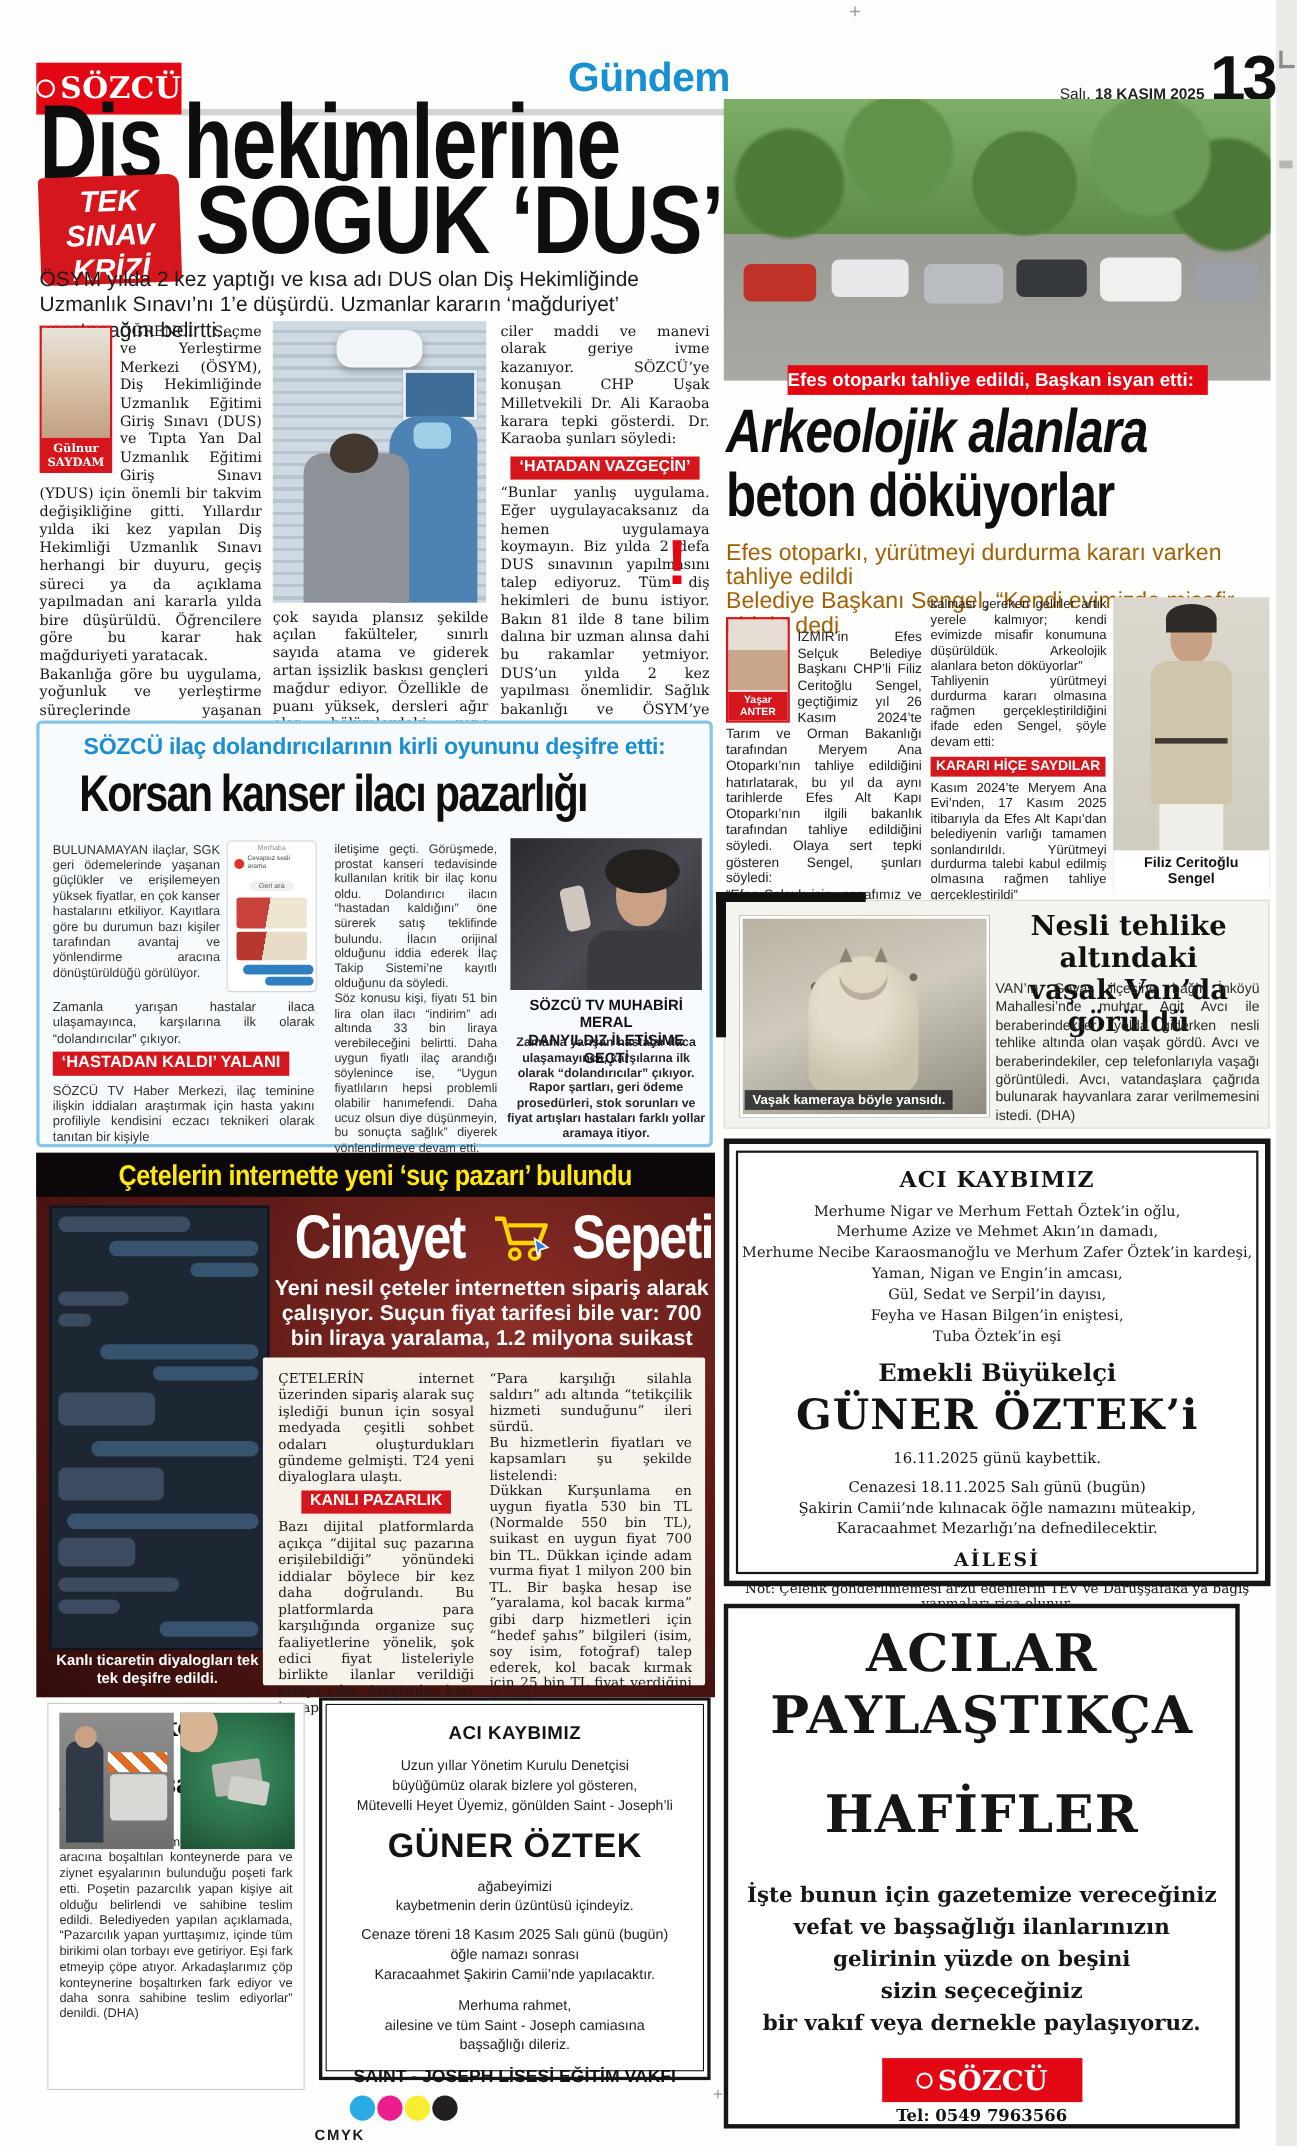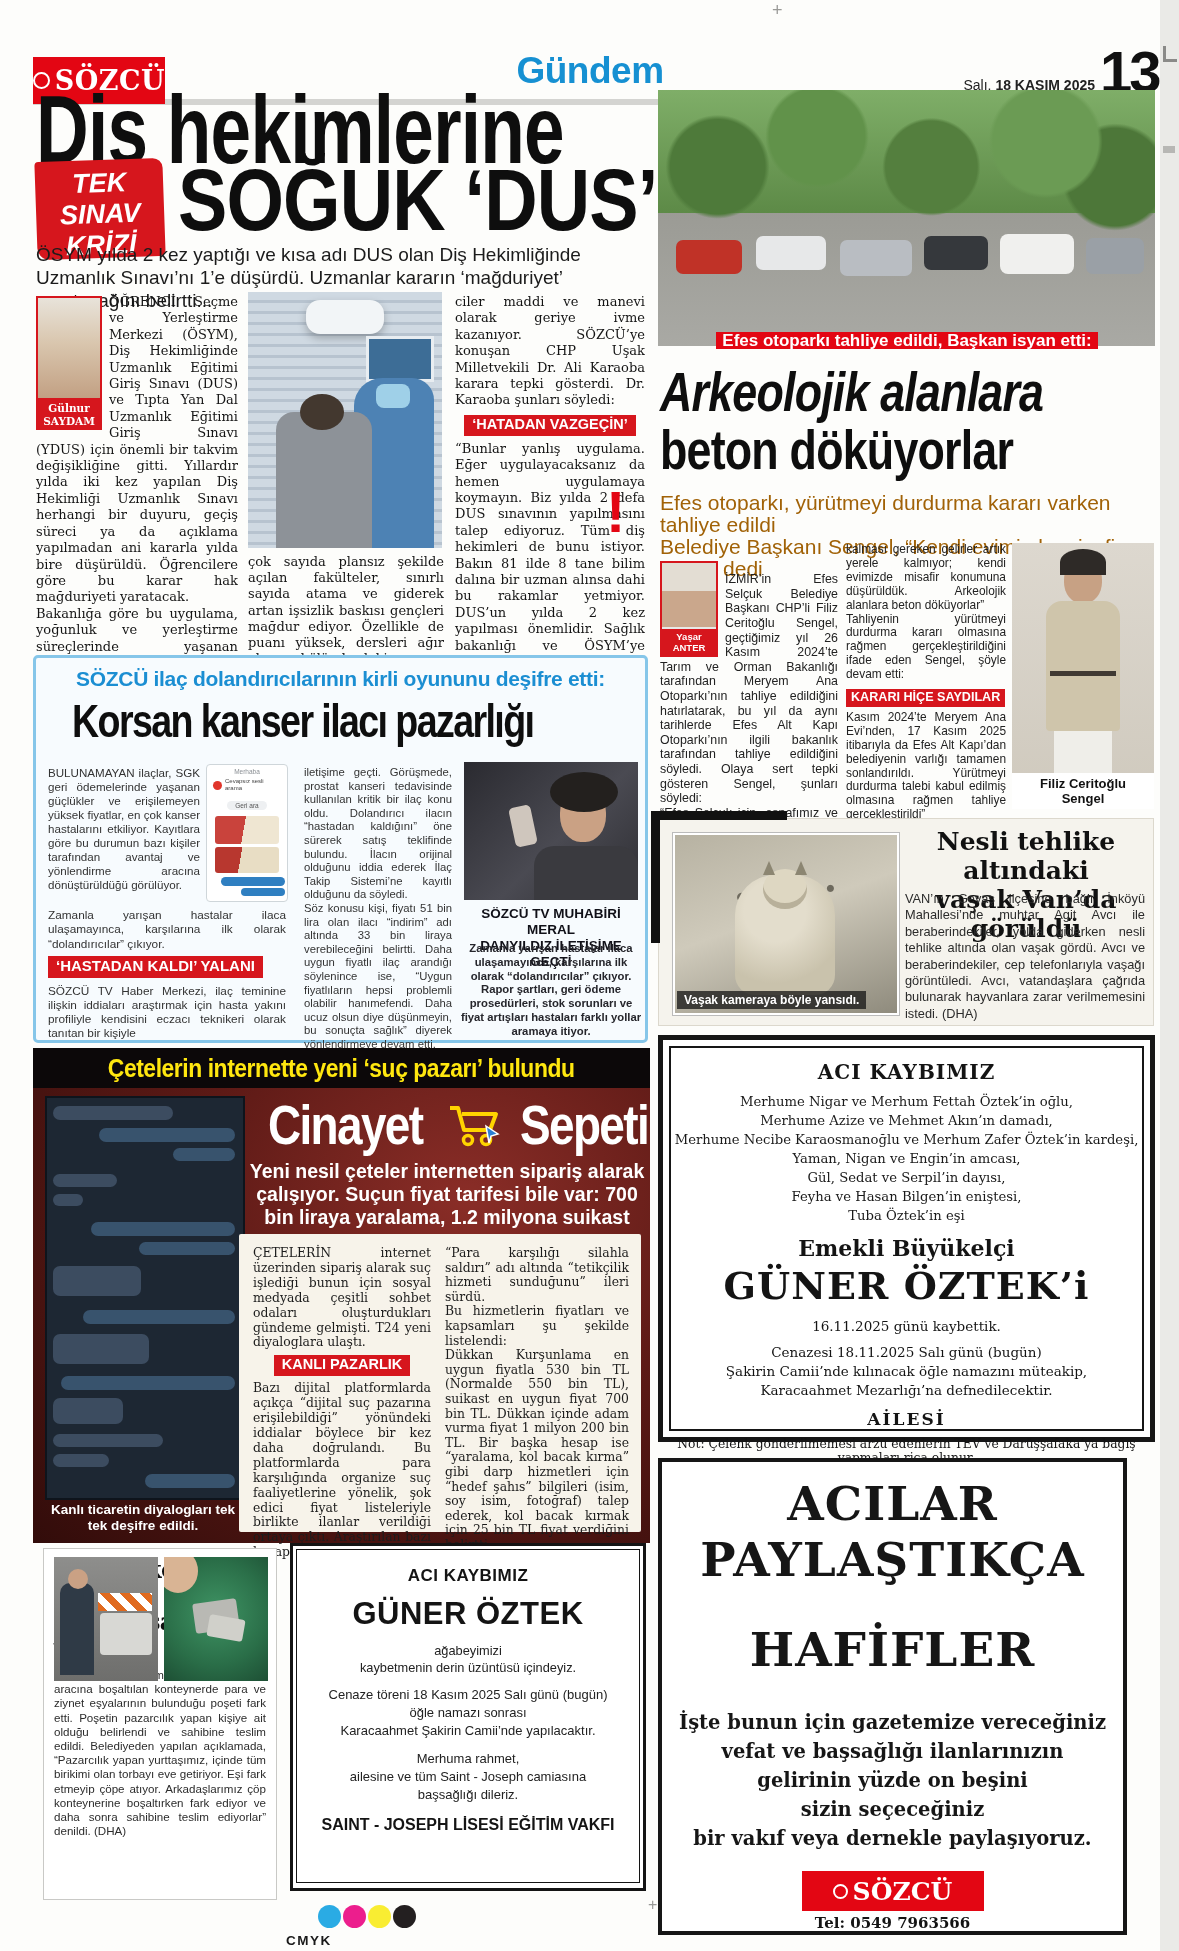--- a/index.html
+++ b/index.html
@@ -185,21 +185,21 @@
            radial-gradient(circle at 78% 20%, #6b9b54 0 12%, transparent 13%),
            radial-gradient(circle at 92% 34%, #4d7739 0 10%, transparent 11%),
            linear-gradient(180deg,#7fae68 0%,#5d8a47 48%,#9b9b95 48%,#a9a9a4 100%);">
       <div class="abs" style="left:18px;top:150px;width:66px;height:34px;background:#c03227;border-radius:7px;"></div>
       <div class="abs" style="left:98px;top:146px;width:70px;height:34px;background:#e7e8e9;border-radius:7px;"></div>
       <div class="abs" style="left:182px;top:150px;width:72px;height:36px;background:#b9bdc2;border-radius:7px;"></div>
       <div class="abs" style="left:266px;top:146px;width:64px;height:34px;background:#35383c;border-radius:7px;"></div>
       <div class="abs" style="left:342px;top:144px;width:74px;height:40px;background:#f0f0ee;border-radius:8px;"></div>
       <div class="abs" style="left:428px;top:148px;width:58px;height:36px;background:#9aa0a6;border-radius:7px;"></div>
     </div>
-    <div class="abs" style="left:716px;top:332px;width:382px;height:17px;background:#e30613;display:flex;align-items:center;justify-content:center;">
+    <div class="abs" style="left:716px;top:332px;width:382px;height:27px;background:#e30613;display:flex;align-items:center;justify-content:flex-start;">
       <span style="color:#fff;font-weight:bold;font-size:17px;">Efes otoparkı tahliye edildi, Başkan isyan etti:</span>
     </div>
 
     <div class="abs" style="left:660px;top:364px;font-style:italic;">
       <span class="cond" style="font-size:56px;transform:scaleX(.8);line-height:1;">Arkeolojik alanlara</span>
     </div>
     <div class="abs" style="left:660px;top:422px;">
       <span class="cond" style="font-size:56px;transform:scaleX(.8);line-height:1;">beton döküyorlar</span>
       <span class="cond" style="font-size:58px;color:#e30613;transform:none;margin-left:-54px;">!</span>
     </div>
@@ -309,20 +309,23 @@
       <div class="abs" style="left:-6px;top:-8px;width:40px;height:44px;background:#d9b494;border-radius:50%;"></div>
     </div>
     <div class="serif preline" style="margin:8px 10px 0;font-weight:bold;font-size:23.5px;line-height:26px;letter-spacing:-.5px;color:#111;">Temizlikçiler, çöpteki
 serveti sahibine verdi</div>
     <div class="sans jus" style="margin:7px 10px 0;font-size:11.6px;line-height:14.2px;color:#2c2c2c;">DİYARBAKIR’da temizlik görevlileri, çöp aracına boşaltılan konteynerde para ve ziynet eşyalarının bulunduğu poşeti fark etti. Poşetin pazarcılık yapan kişiye ait olduğu belirlendi ve sahibine teslim edildi. Belediyeden yapılan açıklamada, “Pazarcılık yapan yurttaşımız, içinde tüm birikimi olan torbayı eve getiriyor. Eşi fark etmeyip çöpe atıyor. Arkadaşlarımız çöp konteynerine boşaltırken fark ediyor ve daha sonra sahibine teslim ediyorlar” denildi. (DHA)</div>
   </section>
 
   <section class="abs" style="left:290px;top:1543px;width:356px;height:348px;border:3px solid #141414;box-sizing:border-box;background:#fff;">
     <div style="border:1px solid #141414;margin:3px;height:calc(100% - 8px);box-sizing:border-box;" class="ctr sans">
       <div style="font-weight:bold;font-size:17px;letter-spacing:.5px;margin-top:16px;">ACI KAYBIMIZ</div>
+      <div class="preline" style="font-size:12.8px;line-height:18px;margin-top:10px;color:#222;">Uzun yıllar Yönetim Kurulu Denetçisi
+büyüğümüz olarak bizlere yol gösteren,
+Mütevelli Heyet Üyemiz, gönülden Saint - Joseph’li</div>
       <div style="font-weight:bold;font-size:31px;letter-spacing:.5px;margin-top:10px;">GÜNER ÖZTEK</div>
       <div class="preline" style="font-size:12.8px;line-height:17px;margin-top:10px;color:#222;">ağabeyimizi
 kaybetmenin derin üzüntüsü içindeyiz.</div>
       <div class="preline" style="font-size:13px;line-height:18px;margin-top:10px;color:#222;">Cenaze töreni 18 Kasım 2025 Salı günü (bugün)
 öğle namazı sonrası
 Karacaahmet Şakirin Camii’nde yapılacaktır.</div>
       <div class="preline" style="font-size:13px;line-height:18px;margin-top:10px;color:#222;">Merhuma rahmet,
 ailesine ve tüm Saint - Joseph camiasına
 başsağlığı dileriz.</div>
       <div style="font-weight:bold;font-size:16px;margin-top:12px;">SAINT - JOSEPH LİSESİ EĞİTİM VAKFI</div>

